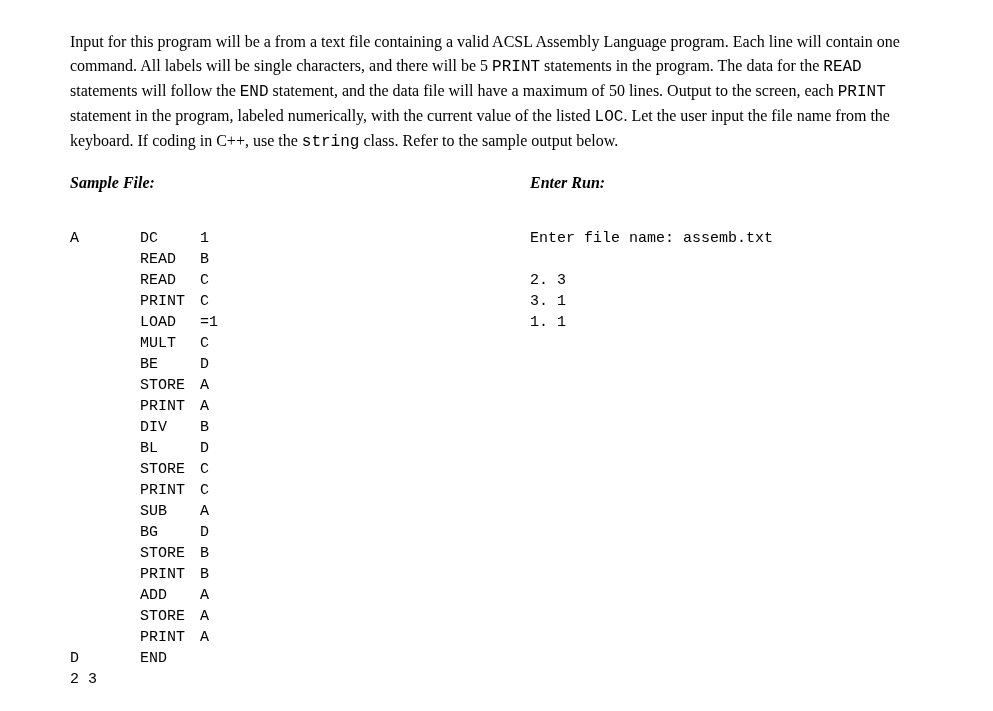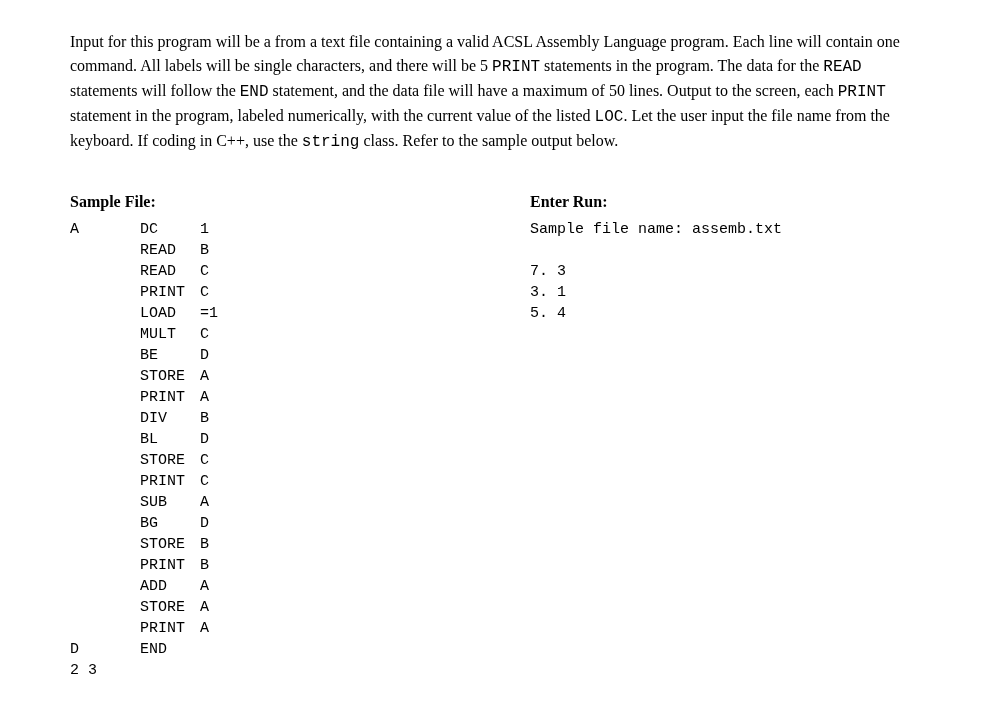--- a/index.html
+++ b/index.html
@@ -10,39 +10,40 @@
     body {
       font-family: 'Times New Roman', Times, serif;
       font-size: 16px;
       background: #ffffff;
       color: #000000;
       padding: 30px 70px;
       width: 993px;
     }
     .intro {
       line-height: 1.5;
-      margin-bottom: 39px;
+      margin-bottom: 20px;
     }
     .mono {
       font-family: 'Courier New', Courier, monospace;
     }
     .columns {
       display: flex;
       gap: 80px;
     }
     .column-left {
       flex: 0 0 380px;
     }
     .column-right {
       flex: 1;
     }
     .section-title {
       font-weight: bold;
-      margin-bottom: 8px;
+      margin-bottom: 36px;
       font-size: 16px;
+      font-style: italic;
     }
     .code-block {
       font-family: 'Courier New', Courier, monospace;
       white-space: pre;
       line-height: 1.4;
       font-size: 15px;
     }
     .code-line {
       display: flex;
     }
@@ -65,15 +66,15 @@
   <span>Input for this program will be a from a text file containing a valid ACSL Assembly Language program. Each line will contain one command. All labels will be single characters, and there will be 5 </span><span class="mono">PRINT</span><span> statements in the program. The data for the </span><span class="mono">READ</span><span> statements will follow the </span><span class="mono">END</span><span> statement, and the data file will have a maximum of 50 lines. Output to the screen, each </span><span class="mono">PRINT</span><span> statement in the program, labeled numerically, with the current value of the listed </span><span class="mono">LOC</span><span>. Let the user input the file name from the keyboard. If coding in C++, use the </span><span class="mono">string</span><span> class. Refer to the sample output below.</span>
 </div>
 
 <div class="columns">
   <div class="column-left">
     <div class="section-title">Sample File:</div>
     <div class="code-block" id="sample-file-lines"><div class="code-line"><span class="code-label">A</span><span class="code-op">DC</span><span class="code-arg">1</span></div><div class="code-line"><span class="code-label"></span><span class="code-op">READ</span><span class="code-arg">B</span></div><div class="code-line"><span class="code-label"></span><span class="code-op">READ</span><span class="code-arg">C</span></div><div class="code-line"><span class="code-label"></span><span class="code-op">PRINT</span><span class="code-arg">C</span></div><div class="code-line"><span class="code-label"></span><span class="code-op">LOAD</span><span class="code-arg">=1</span></div><div class="code-line"><span class="code-label"></span><span class="code-op">MULT</span><span class="code-arg">C</span></div><div class="code-line"><span class="code-label"></span><span class="code-op">BE</span><span class="code-arg">D</span></div><div class="code-line"><span class="code-label"></span><span class="code-op">STORE</span><span class="code-arg">A</span></div><div class="code-line"><span class="code-label"></span><span class="code-op">PRINT</span><span class="code-arg">A</span></div><div class="code-line"><span class="code-label"></span><span class="code-op">DIV</span><span class="code-arg">B</span></div><div class="code-line"><span class="code-label"></span><span class="code-op">BL</span><span class="code-arg">D</span></div><div class="code-line"><span class="code-label"></span><span class="code-op">STORE</span><span class="code-arg">C</span></div><div class="code-line"><span class="code-label"></span><span class="code-op">PRINT</span><span class="code-arg">C</span></div><div class="code-line"><span class="code-label"></span><span class="code-op">SUB</span><span class="code-arg">A</span></div><div class="code-line"><span class="code-label"></span><span class="code-op">BG</span><span class="code-arg">D</span></div><div class="code-line"><span class="code-label"></span><span class="code-op">STORE</span><span class="code-arg">B</span></div><div class="code-line"><span class="code-label"></span><span class="code-op">PRINT</span><span class="code-arg">B</span></div><div class="code-line"><span class="code-label"></span><span class="code-op">ADD</span><span class="code-arg">A</span></div><div class="code-line"><span class="code-label"></span><span class="code-op">STORE</span><span class="code-arg">A</span></div><div class="code-line"><span class="code-label"></span><span class="code-op">PRINT</span><span class="code-arg">A</span></div><div class="code-line"><span class="code-label">D</span><span class="code-op">END</span><span class="code-arg"></span></div><div class="code-line">2 3</div></div>
   </div>
   <div class="column-right">
     <div class="section-title">Enter Run:</div>
-    <div class="code-block" id="sample-run-lines"><div>Sample file name: assemb.txt</div><div>&nbsp;</div><div>7. 3</div><div>3. 1</div><div>5. 4</div></div>
+    <div class="code-block" id="sample-run-lines"><div>Enter file name: assemb.txt</div><div>&nbsp;</div><div>2. 3</div><div>3. 1</div><div>1. 1</div></div>
   </div>
 </div>
 
 </body></html>

